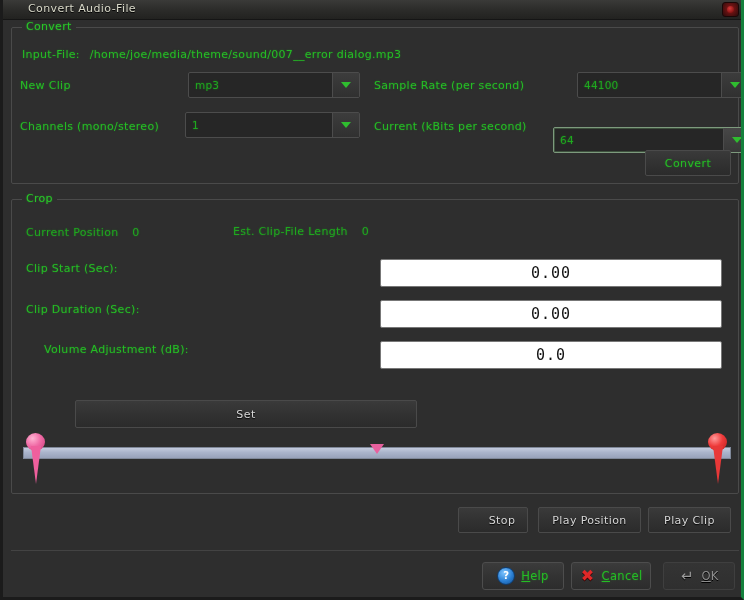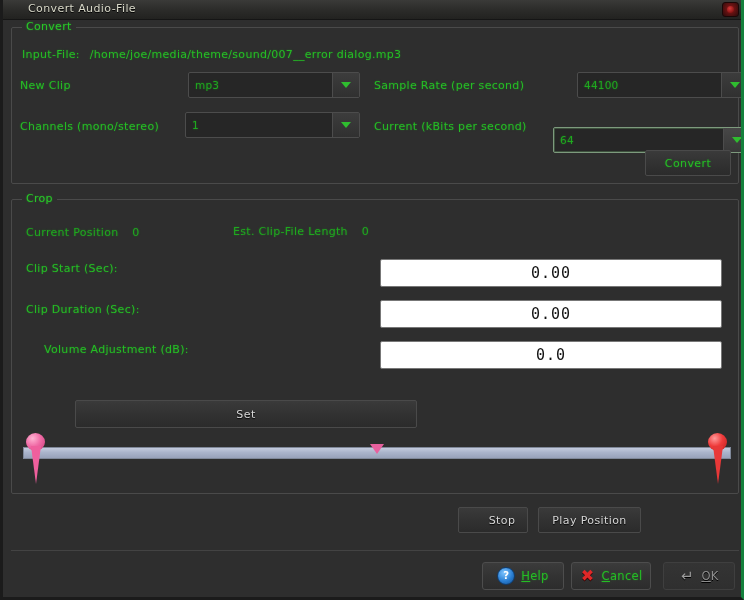--- a/index.html
+++ b/index.html
@@ -359,20 +359,21 @@
     <div class="needle"></div>
   </div>
   <div class="pin pin-right" style="left:702px; top:433px;">
     <div class="head"></div>
     <div class="needle"></div>
   </div>
   <div class="marker-pos" style="left: 367px; top: 444px;"></div>
 
   <div class="btn" style="left:455px; top:507px; width:70px; height:26px;padding-left:18px;">Stop</div>
   <div class="btn" style="left:535px; top:507px; width:103px; height:26px;">Play Position</div>
+  <div class="btn" style="left:645px; top:507px; width:83px; height:26px;">Play Clip</div>
 
   <div class="footer-sep"></div>
 
   <div class="dlgbtn" style="left:479px; top:562px; width:82px;">
     <span class="ico ico-help">?</span>
     <span><span class="u">H</span><span>elp</span></span>
   </div>
   <div class="dlgbtn" style="left:568px; top:562px; width:80px;">
     <span class="ico ico-cancel">✖</span>
     <span><span class="u">C</span><span>ancel</span></span>

